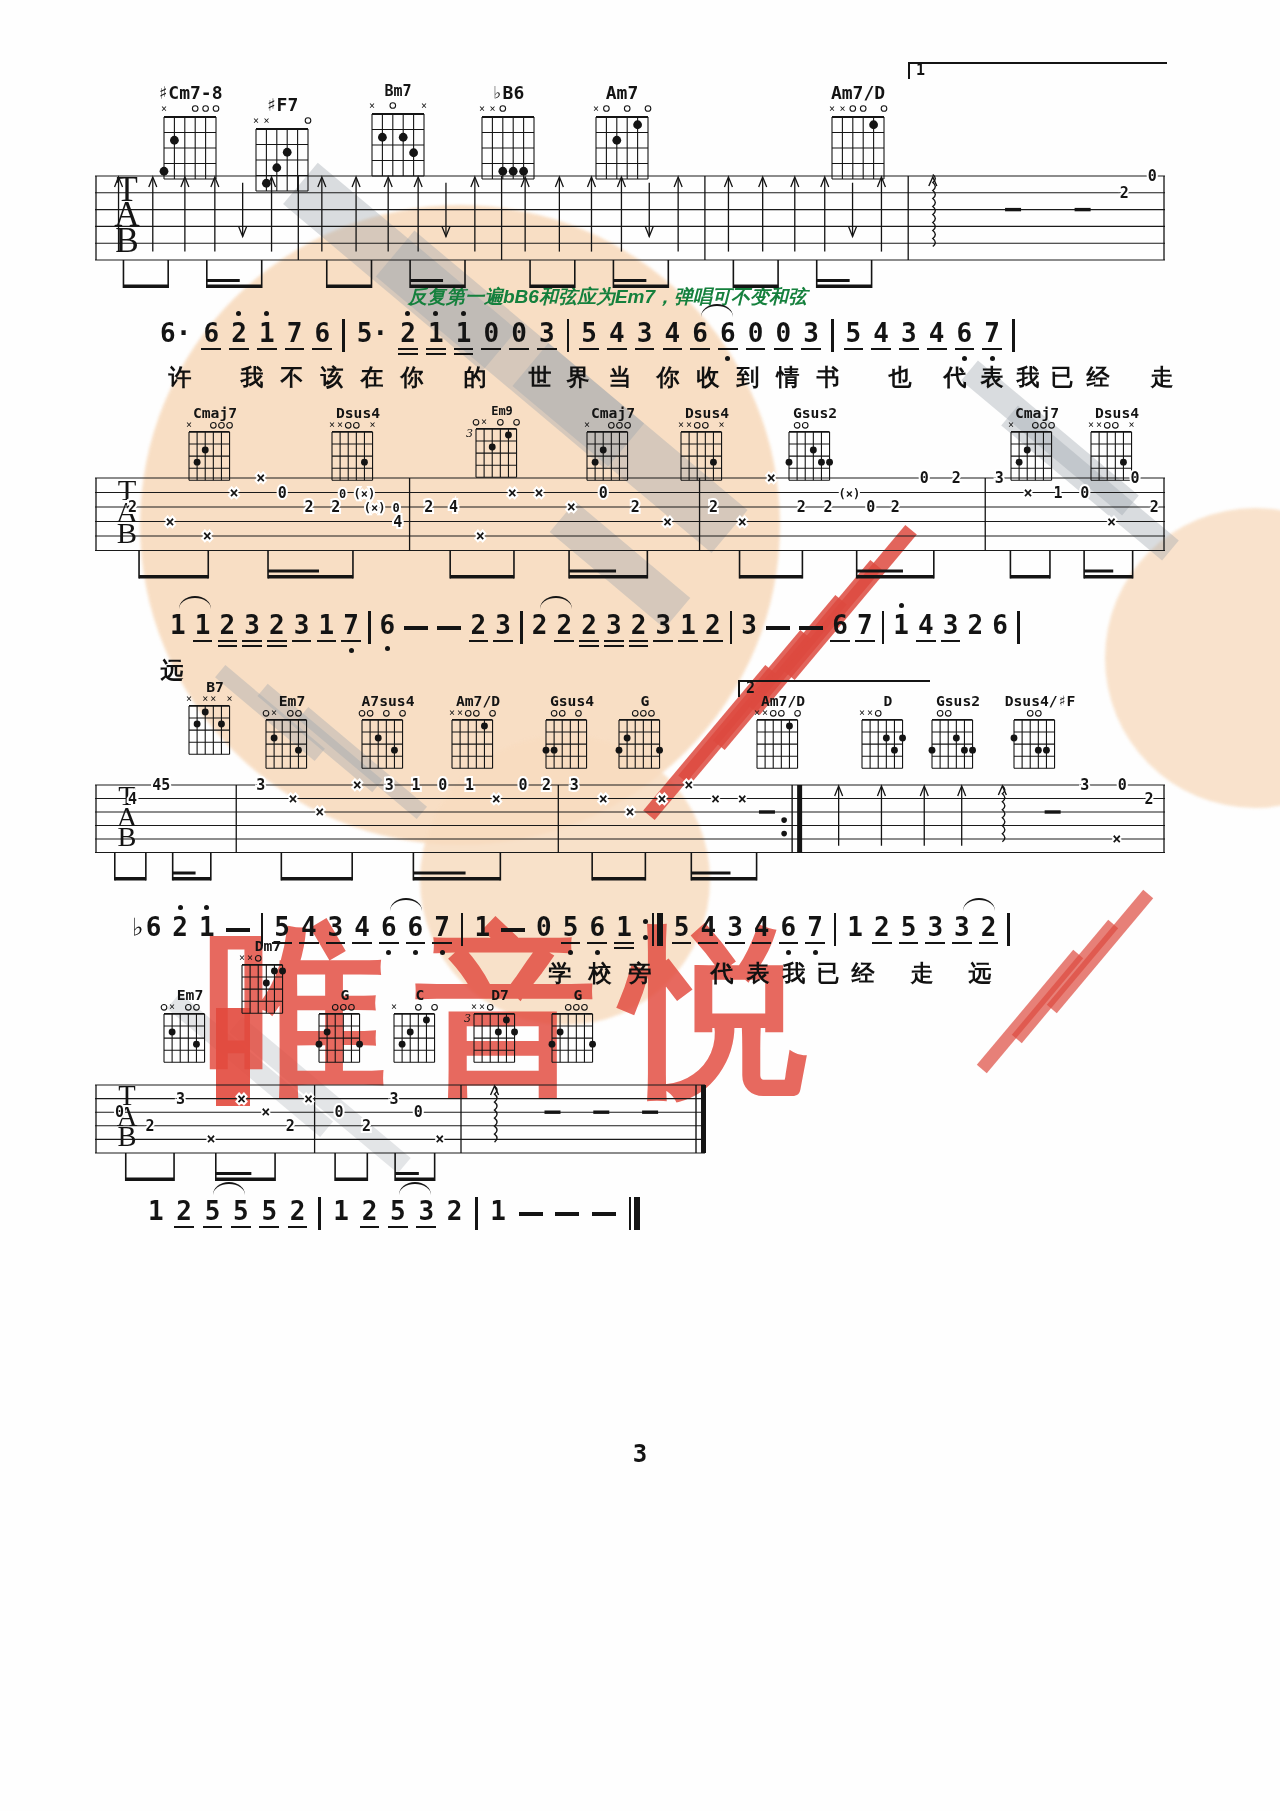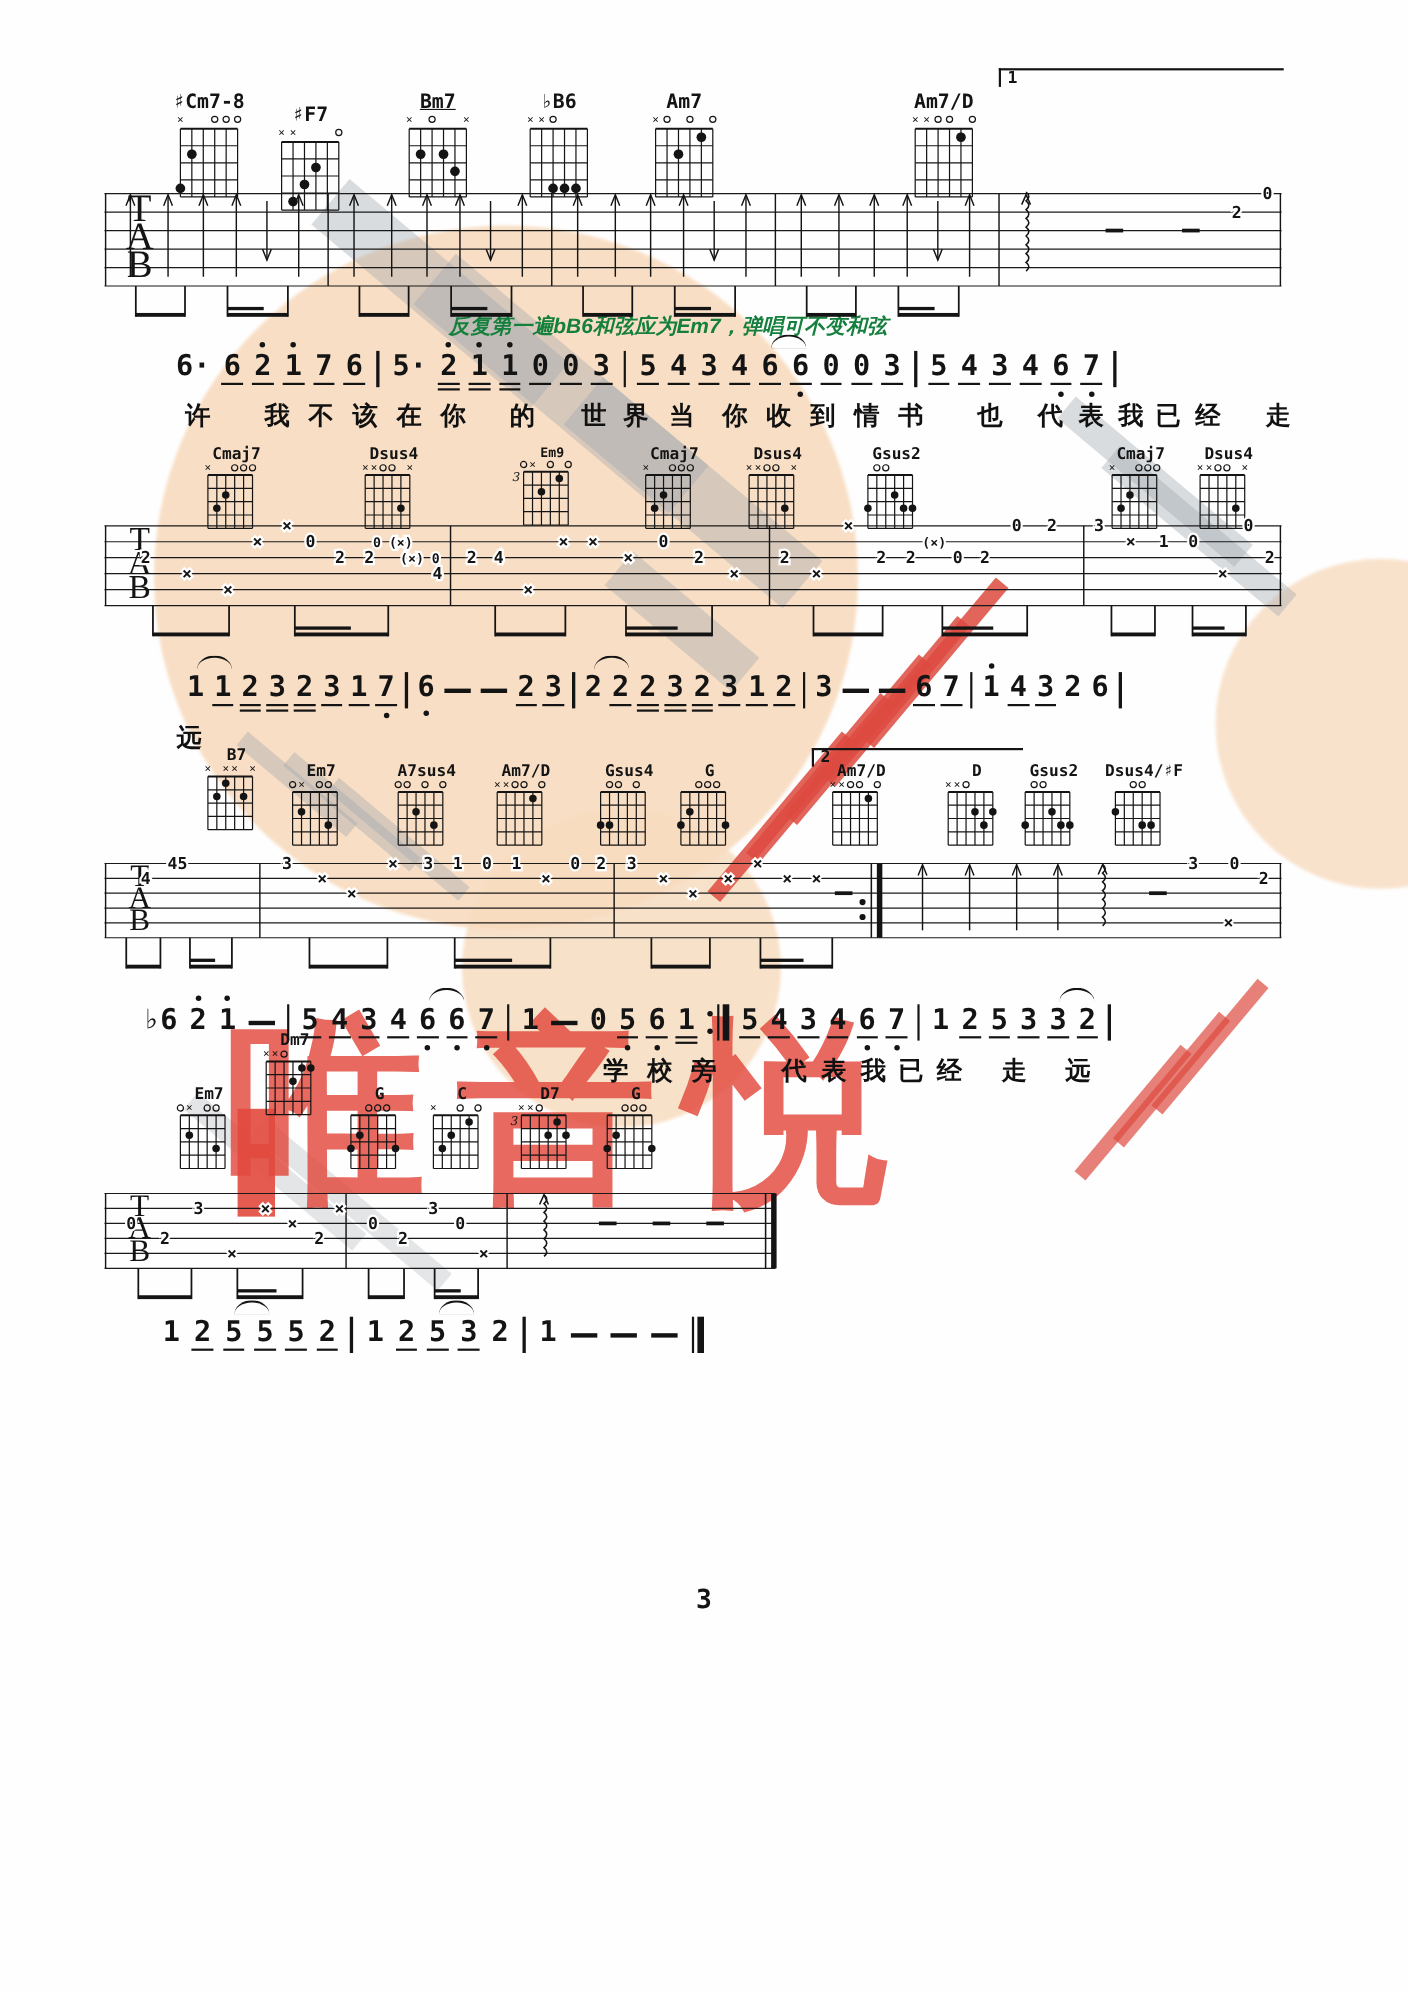--- a/index.html
+++ b/index.html
@@ -107,21 +107,21 @@
             <line x1="52" y1="14" x2="52" y2="76" stroke="#141414" stroke-width="1.1"></line>
             <line x1="0" y1="14" x2="52" y2="14" stroke="#141414" stroke-width="1.8"></line>
             <line x1="0" y1="29.5" x2="52" y2="29.5" stroke="#141414" stroke-width="1.1"></line>
             <line x1="0" y1="45" x2="52" y2="45" stroke="#141414" stroke-width="1.1"></line>
             <line x1="0" y1="60.5" x2="52" y2="60.5" stroke="#141414" stroke-width="1.1"></line>
             <line x1="0" y1="76" x2="52" y2="76" stroke="#141414" stroke-width="1.1"></line>
             <circle cx="31.200000000000003" cy="37.25" r="4.4" fill="#141414"></circle>
             <circle cx="20.8" cy="52.75" r="4.4" fill="#141414"></circle>
             <circle cx="10.4" cy="68.25" r="4.4" fill="#141414"></circle>
           </svg></div>
-        <div class="chord" style="left: 360px; top: 82px; width: 76px;"><div class="cname" style="font-size: 18px; text-decoration: underline;">Bm7</div><svg width="76" height="80" viewBox="-12 0 76 80">
+        <div class="chord" style="left: 360px; top: 82px; width: 76px;"><div class="cname" style="font-size: 15px;">Bm7</div><svg width="76" height="80" viewBox="-12 0 76 80">
             <text x="0" y="9" text-anchor="middle" font-size="10" font-family="DejaVu Sans Mono, monospace" fill="#141414">×</text>
             <circle cx="20.8" cy="5.5" r="2.8" fill="none" stroke="#141414" stroke-width="1.1"></circle>
             <text x="52" y="9" text-anchor="middle" font-size="10" font-family="DejaVu Sans Mono, monospace" fill="#141414">×</text>
             <line x1="0" y1="14" x2="0" y2="76" stroke="#141414" stroke-width="1.1"></line>
             <line x1="10.4" y1="14" x2="10.4" y2="76" stroke="#141414" stroke-width="1.1"></line>
             <line x1="20.8" y1="14" x2="20.8" y2="76" stroke="#141414" stroke-width="1.1"></line>
             <line x1="31.200000000000003" y1="14" x2="31.200000000000003" y2="76" stroke="#141414" stroke-width="1.1"></line>
             <line x1="41.6" y1="14" x2="41.6" y2="76" stroke="#141414" stroke-width="1.1"></line>
             <line x1="52" y1="14" x2="52" y2="76" stroke="#141414" stroke-width="1.1"></line>
             <line x1="0" y1="14" x2="52" y2="14" stroke="#141414" stroke-width="1.8"></line>

